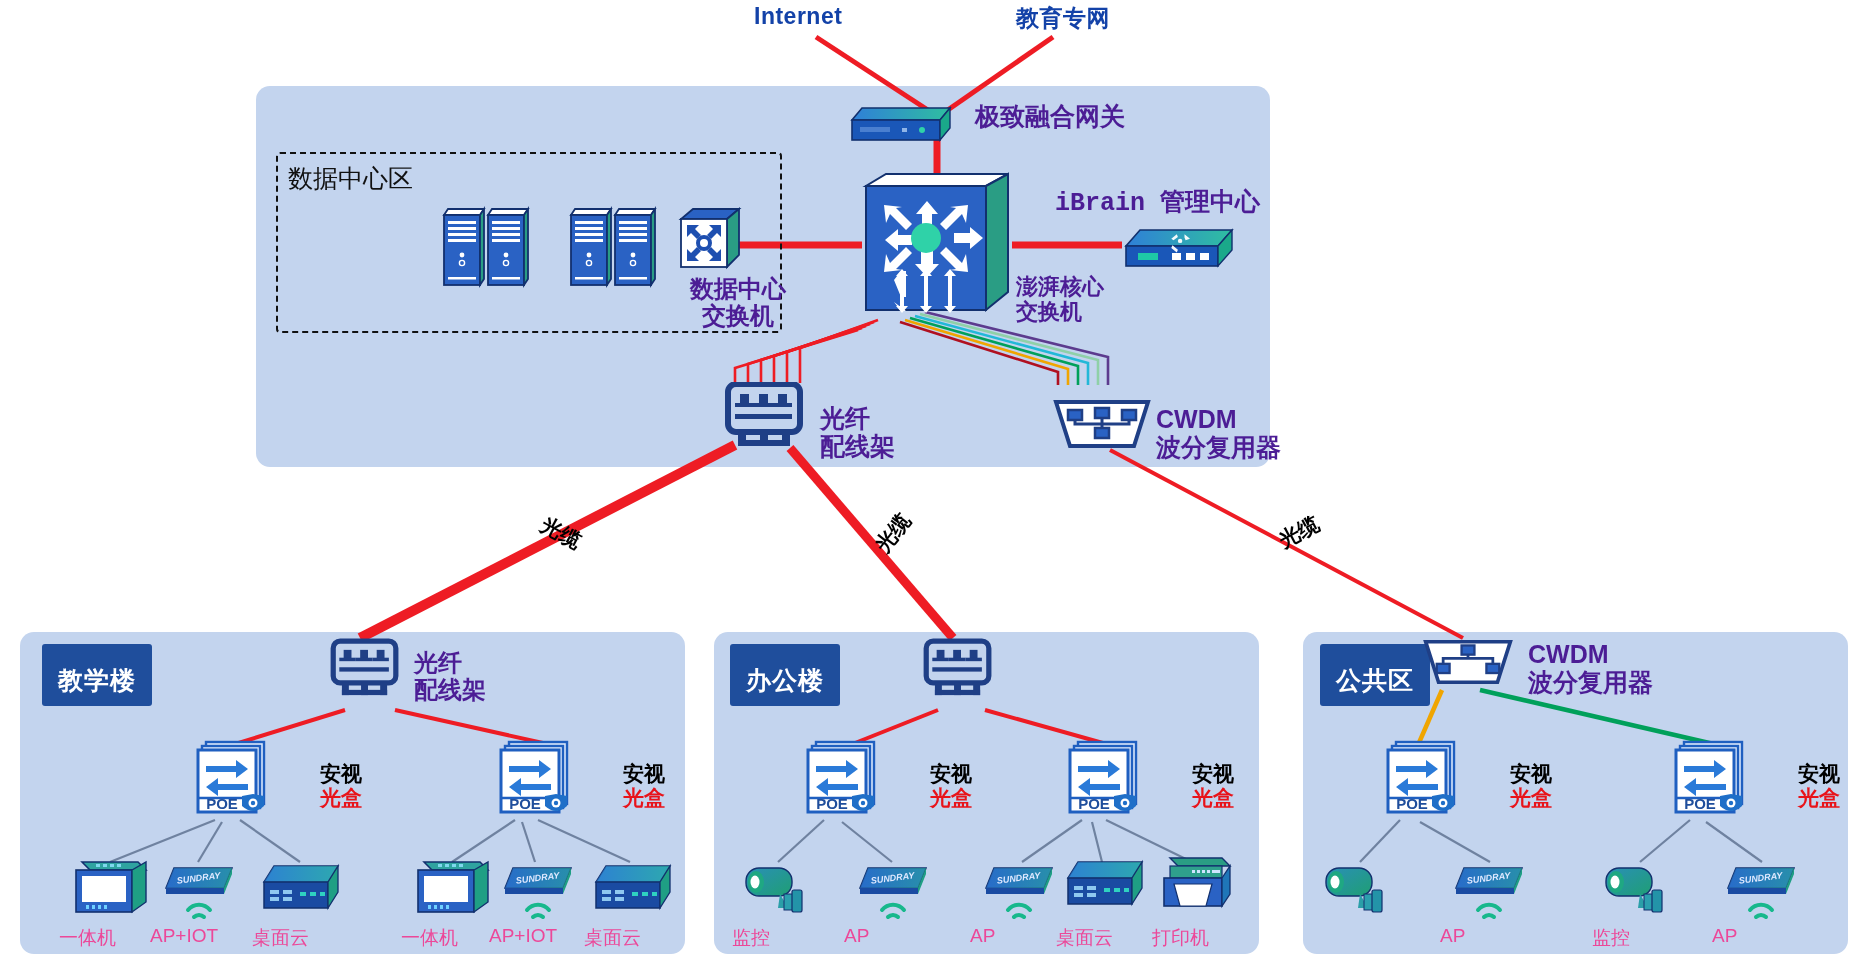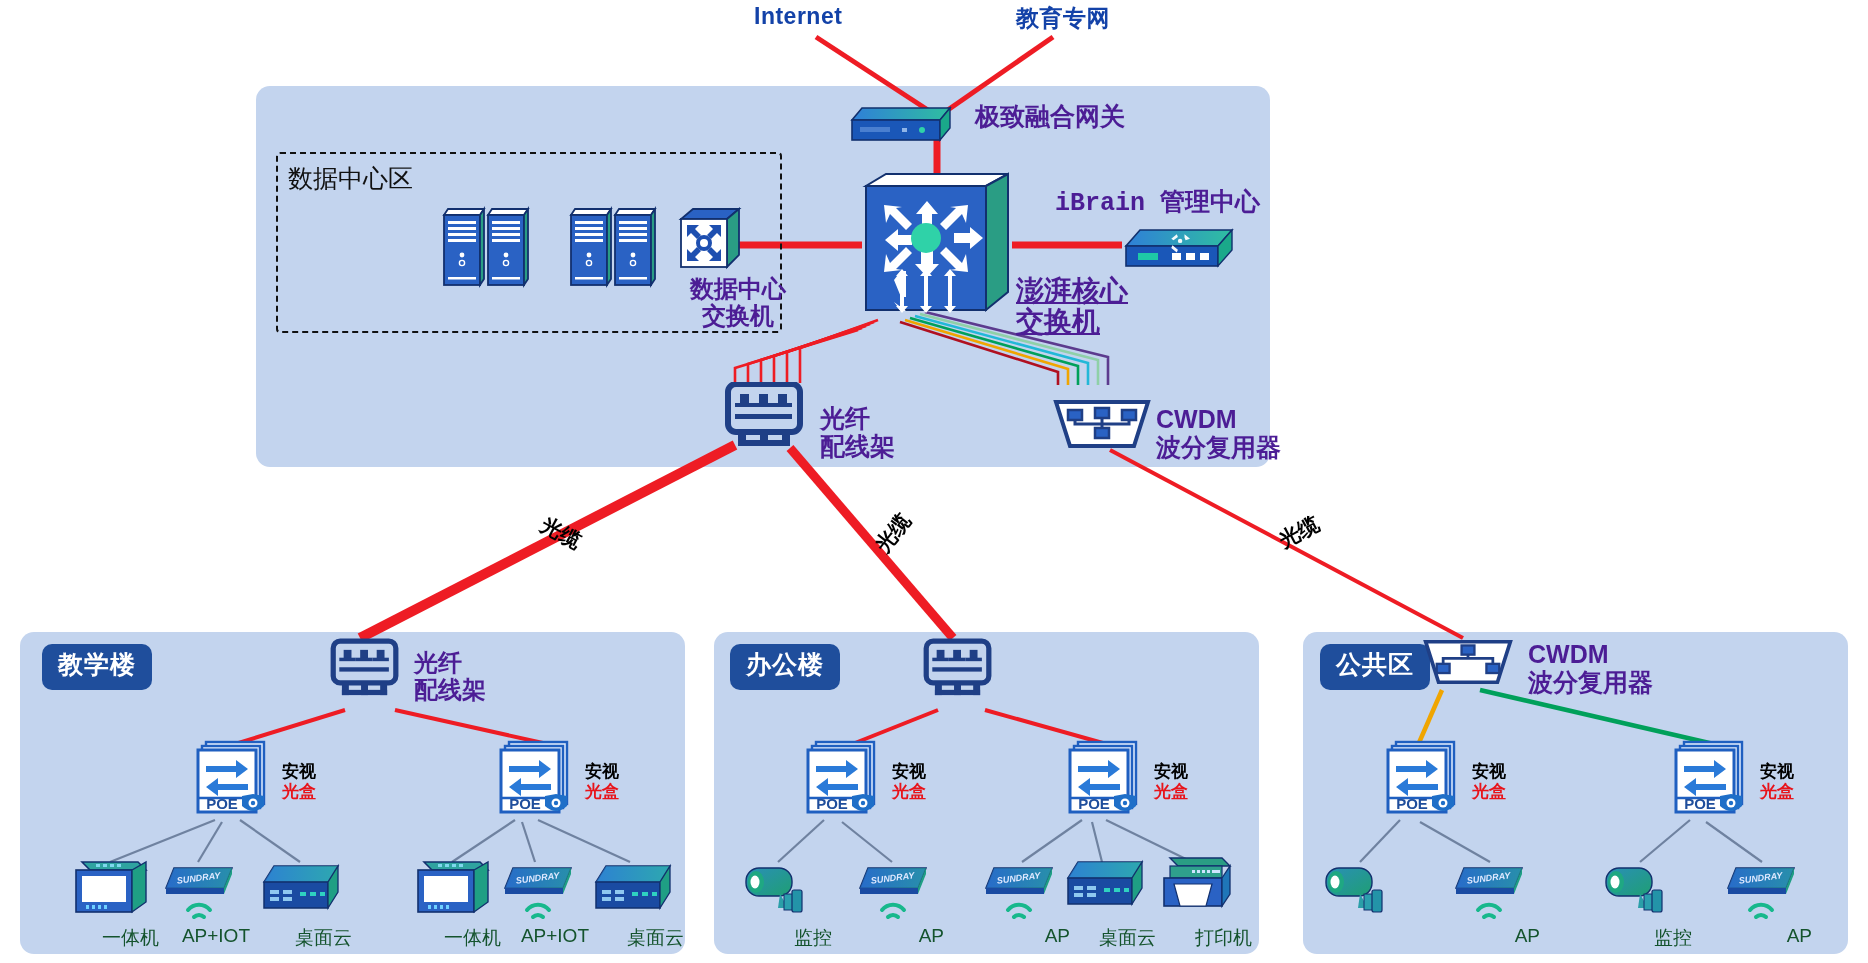--- a/index.html
+++ b/index.html
@@ -5,29 +5,29 @@
   html,body{margin:0;padding:0;background:#ffffff;}
   body{width:1868px;height:963px;position:relative;overflow:hidden;
        font-family:"Liberation Sans","DejaVu Sans",sans-serif;}
   #stage{position:absolute;left:0;top:0;width:1868px;height:963px;}
   svg#wires{position:absolute;left:0;top:0;width:1868px;height:963px;pointer-events:none;}
 
   .panel{position:absolute;background:#c3d4ee;border-radius:14px;}
   .lbl{position:absolute;font-weight:bold;color:#4c1d95;line-height:1.12;white-space:pre;}
 
   .areaTag{position:absolute;background:#1f4e9c;color:#fff;font-weight:bold;
-           font-size:25px;padding:4px 16px 9px 16px;border-radius:10px;letter-spacing:1px;}
+           font-size:25px;padding:20px 16px 9px 16px;border-radius:3px;letter-spacing:1px;}
   .wanlbl{position:absolute;color:#1342a8;font-weight:bold;font-size:23px;letter-spacing:.5px;}
   .dashbox{position:absolute;border:2.5px dashed #111;border-radius:4px;}
   .dashttl{position:absolute;font-size:25px;color:#111;}
   .cablelbl{position:absolute;font-weight:bold;font-size:21px;color:#000;white-space:nowrap;}
   .redtxt{color:#e8131a;}
   .devwrap{position:absolute;}
-  .devcap{position:absolute;font-size:19px;color:#14532d;text-align:right;white-space:nowrap;}
-  .anshi{position:absolute;font-weight:bold;font-size:17px;line-height:1.15;white-space:nowrap;}
+  .devcap{position:absolute;font-size:19px;color:#ec4899;text-align:left;white-space:nowrap;}
+  .anshi{position:absolute;font-weight:bold;font-size:21px;line-height:1.15;white-space:nowrap;margin-left:38px;}
 </style>
 </head>
 <body>
 
 <div id="stage">
 
   <div class="panel" style="left:256px;top:86px;width:1014px;height:381px;"></div>
 
   <div class="panel" style="left:20px;top:632px;width:665px;height:322px;"></div>
   <div class="panel" style="left:714px;top:632px;width:545px;height:322px;"></div>
@@ -152,21 +152,21 @@
       </g>
       <circle cx="68" cy="66" r="15" fill="#2fd2a8"></circle>
       <g fill="#ffffff">
         <path d="M36 108 l7 -9 5 0 0 26 -5 0 z M36 130 l7 9 5 0"></path>
         <path d="M38 104 l6 -7 6 7 -4 0 0 30 4 0 -6 7 -6 -7 4 0 0 -30 z"></path>
         <path d="M62 104 l6 -7 6 7 -4 0 0 30 4 0 -6 7 -6 -7 4 0 0 -30 z"></path>
         <path d="M86 104 l6 -7 6 7 -4 0 0 30 4 0 -6 7 -6 -7 4 0 0 -30 z"></path>
       </g>
     </svg>
   </div>
-  <div class="lbl" style="left:1016px;top:275px;font-size:28px;text-decoration:underline;">澎湃核心
+  <div class="lbl" style="left:1016px;top:275px;font-size:22px;">澎湃核心
 交换机</div>
 
   <div class="lbl" style="left:1055px;top:190px;font-size:25px;font-family:Liberation Mono, monospace;">iBrain 管理中心</div>
   <div class="devwrap" style="left:1122px;top:222px;">
     <svg width="118" height="52" viewBox="0 0 118 52">
       <polygon points="18,8 110,8 96,24 4,24" fill="url(#gTop)" stroke="#12306e" stroke-width="1.6"></polygon>
       <rect x="4" y="24" width="92" height="20" fill="#1a57b8" stroke="#12306e" stroke-width="1.6"></rect>
       <polygon points="96,24 110,8 110,28 96,44" fill="#1aa98a" stroke="#12306e" stroke-width="1.4"></polygon>
       <g fill="#ffffff" opacity=".95" transform="translate(46,9) scale(.55)">
         <path d="M6 14 l10 -8 2 5 -8 6z M30 6 l10 8 -8 3 -2 -5z M8 26 l10 8 -2 5 -10 -8z"></path>

